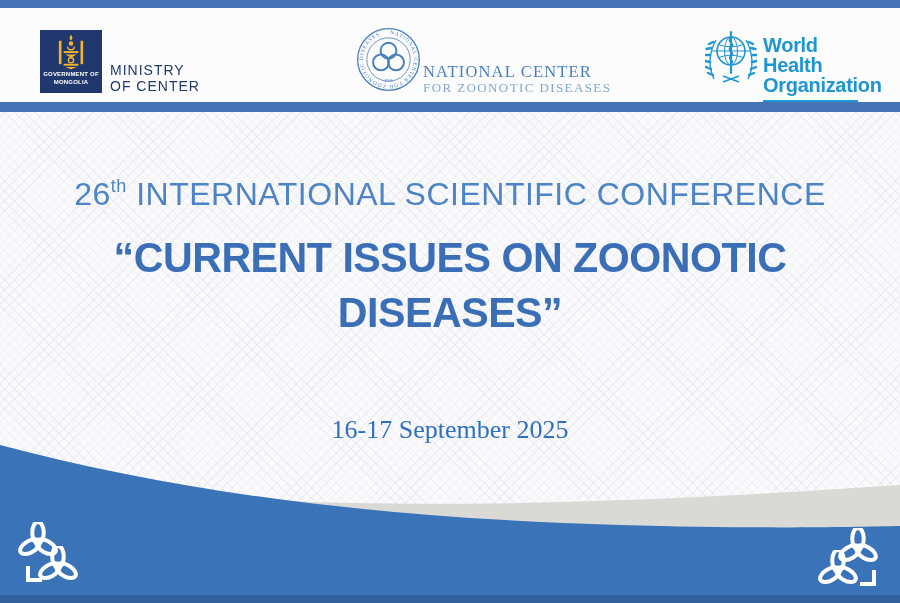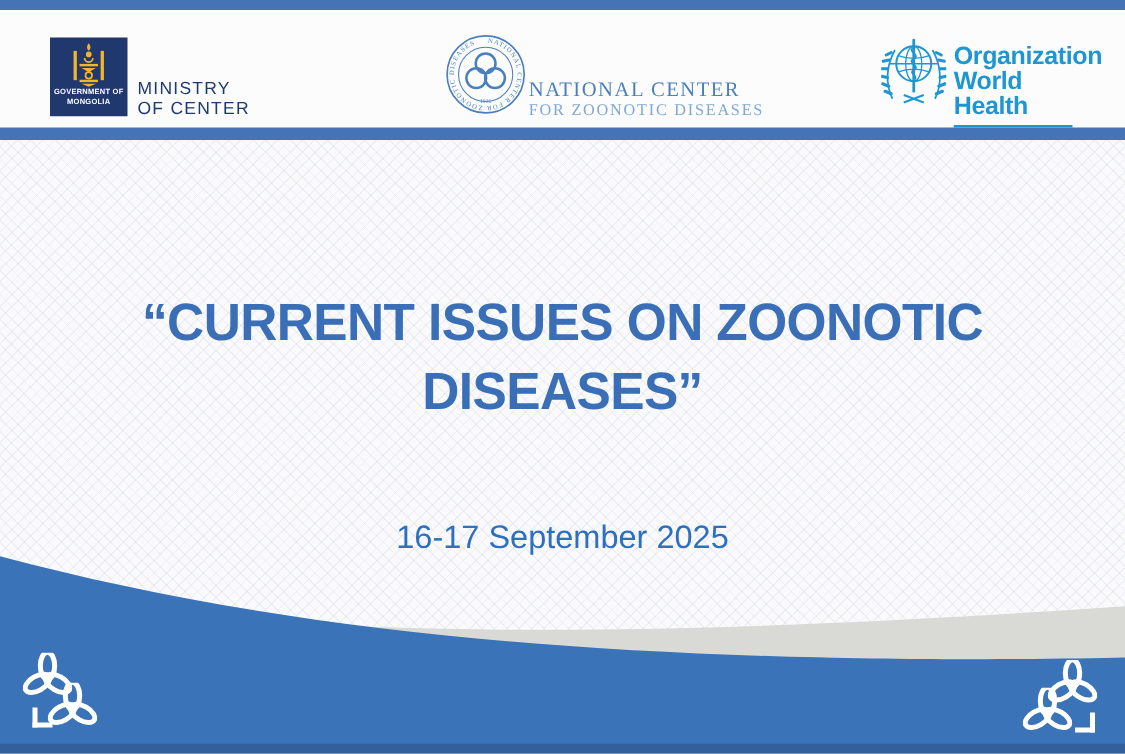--- a/index.html
+++ b/index.html
@@ -47,21 +47,21 @@
     color:#4d84c6;font-size:32px;letter-spacing:.5px;
   }
   .conf-line sup{font-size:18px;position:relative;top:-1px;}
   .main-title{
     position:absolute;left:0;top:230px;width:900px;text-align:center;
     color:#3a6fb7;font-size:42px;font-weight:bold;line-height:55px;
     letter-spacing:-.5px;transform:scaleX(.98);transform-origin:center;
   }
   .date-block{
     position:absolute;left:0;top:414px;width:900px;text-align:center;
-    color:#2d6fc0;font-size:26px;line-height:31px;
+    color:#2d6fc0;font-size:26px;line-height:31px;font-family:Liberation Serif, serif;
   }
   
   .waves{position:absolute;left:0;bottom:0;width:900px;height:170px;}
   .bottom-bar{position:absolute;left:0;bottom:0;width:900px;height:8px;background:#335f9c;z-index:5;}
   
   .ornament{position:absolute;width:70px;height:62px;z-index:4;}
   .ornament.left{left:18px;top:520px;}
   .ornament.right{left:812px;top:524px;}
   .knot{position:absolute;}
   .bracket{position:absolute;width:12px;height:12px;}
@@ -156,30 +156,33 @@
             <path d="M46,40 l5,-2"></path>
             <path d="M47,33 l5,-1"></path>
           <path d="M47,26 l5,0"></path>
             <path d="M46,19 l4.5,1"></path>
             <path d="M44,13 l4,2"></path>
         </g>
         <path d="M18,53 L34,47 M34,53 L18,47" stroke-width="1.6"></path>
       </g>
     </svg>
     <div class="who-text">
+      <div class="wl">World Health</div>
       <div class="wl">Organization</div>
-      <div class="wl">World Health</div>
       <div class="who-rule"></div>
       <div class="who-country">Mongolia</div>
     </div>
   </div>
 
   <div class="stripe"></div>
   <div class="main-bg"></div>
 
+  <div class="conf-line">
+    <span>26</span><sup>th</sup><span> INTERNATIONAL SCIENTIFIC CONFERENCE</span>
+  </div>
 
   <div class="main-title">
     <div>“CURRENT ISSUES ON ZOONOTIC</div>
     <div>DISEASES”</div>
   </div>
 
   <div class="date-block">
     <div>16-17 September 2025</div>
   </div>
 

